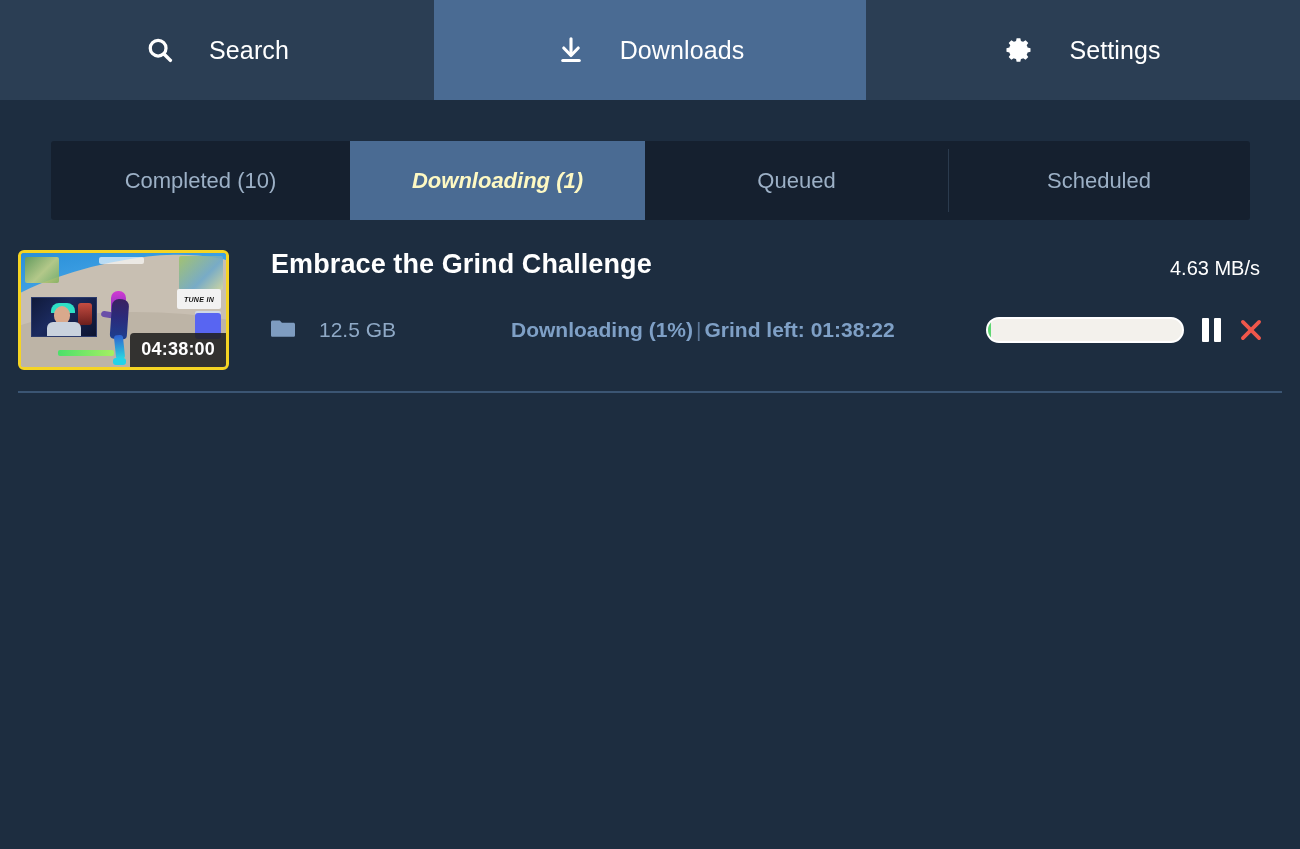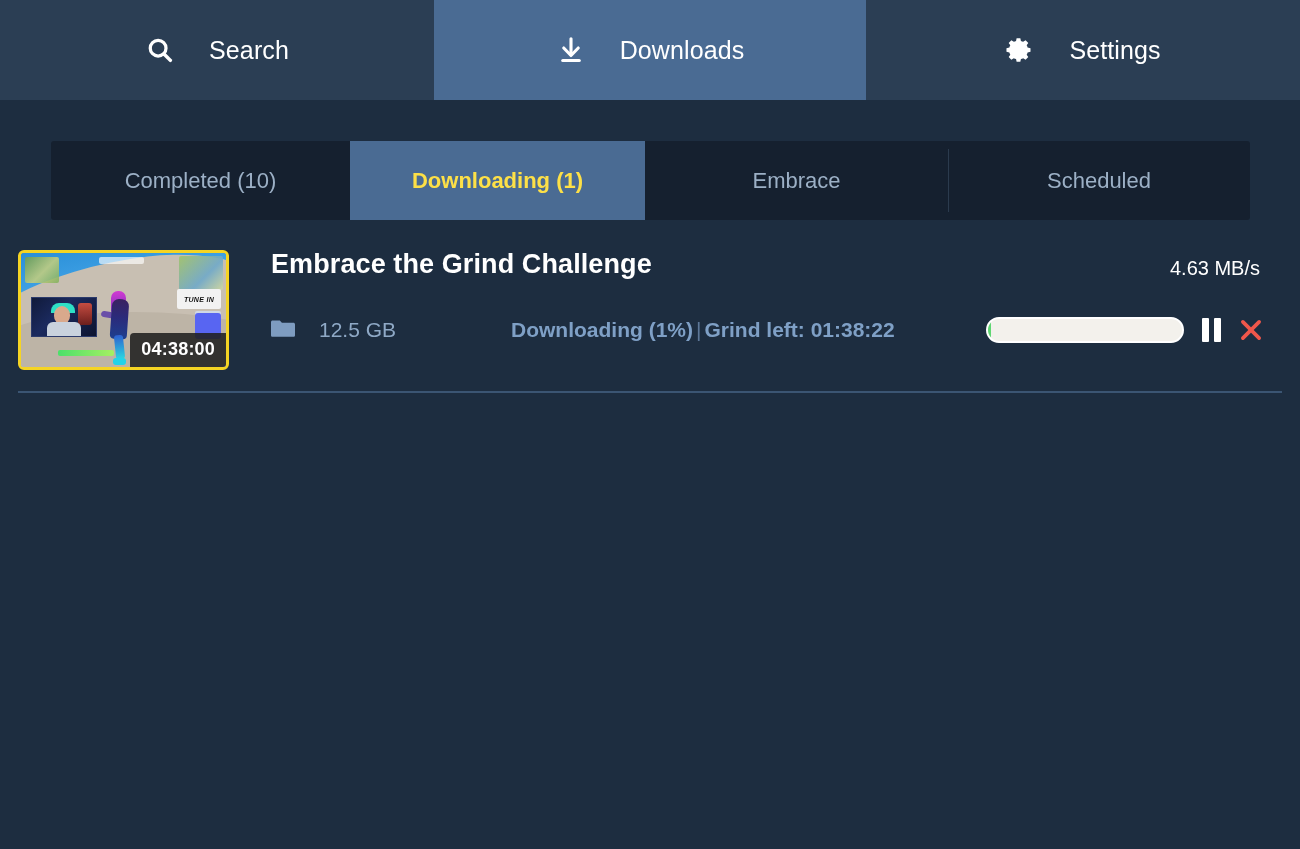--- a/index.html
+++ b/index.html
@@ -97,22 +97,23 @@
     user-select: none;
     position: relative;
   }
   .tab.t0 { width: 299px; }
   .tab.t1 { width: 295px; }
   .tab.t2 { width: 303px; }
   .tab.t3 { width: 302px; }
 
   .tab.active {
     background: #4a6b93;
-    color: #fde047;
+    color: #fef9c3;
     font-weight: bold;
+    font-style: italic;
   }
 
   .tab.sep::before {
     content: "";
     position: absolute;
     left: 0;
     top: 8px;
     bottom: 8px;
     width: 1px;
     background: #2b3b4e;
@@ -526,21 +527,21 @@
 <div class="page">
 
   <div class="tabstrip">
     <div class="tab t0">
       <span>Completed (10)</span>
     </div>
     <div class="tab t1 active">
       <span>Downloading (1)</span>
     </div>
     <div class="tab t2">
-      <span>Embrace</span>
+      <span>Queued</span>
     </div>
     <div class="tab t3 sep">
       <span>Scheduled</span>
     </div>
   </div>
 
   <div class="list">
 
     <div class="dl-row">
 

